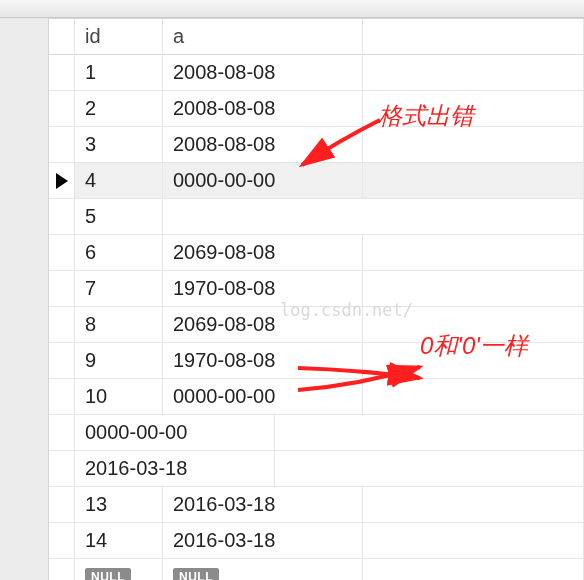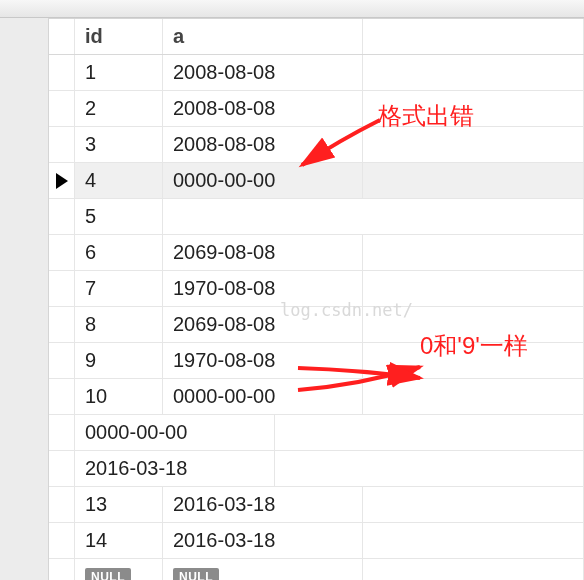--- a/index.html
+++ b/index.html
@@ -52,37 +52,38 @@
     display: flex;
     align-items: center;
     padding-left: 10px;
     border-right: 1px solid #e6e6e6;
     color: #222;
     white-space: nowrap;
   }
   .cell.id { width: 88px; }
   .cell.a  { width: 200px; }
   .cell.ex { flex: 1; }
-  .header .cell { color: #444; font-weight: 700; }
+  .header .cell { color: #444; font-weight: 400; }
   .header { border-bottom: 1px solid #d8d8d8; }
   .null-badge {
     background: #8b8b8b;
     color: #fff;
     font-size: 12px;
     font-weight: bold;
     padding: 2px 6px;
     border-radius: 2px;
     letter-spacing: 0.5px;
   }
   .annotation {
     position: absolute;
     color: #ff1f1f;
     font-size: 24px;
     font-weight: 500;
     pointer-events: none;
+    font-style: italic;
   }
   .watermark {
     position: absolute;
     color: #d9d9d9;
     font-size: 17px;
     font-family: monospace;
     pointer-events: none;
   }
   svg.arrow { position: absolute; pointer-events: none; }
   .tri {
@@ -201,21 +202,21 @@
         </div>
       <div class="cell ex"></div>
     </div>
 
   </div>
 </div>
 
 <div class="watermark" style="left:280px; top:300px;">log.csdn.net/</div>
 
 <div class="annotation" style="left:378px; top:100px;">格式出错</div>
-<div class="annotation" style="left:420px; top:330px;">0和'9'一样</div>
+<div class="annotation" style="left:420px; top:330px;">0和'0'一样</div>
 
 <svg class="arrow" style="left:290px; top:110px;" width="110" height="70">
   <defs>
       <marker id="ah1" markerWidth="10" markerHeight="10" refX="8" refY="3" orient="auto">
         <path d="M0,0 L0,6 L9,3 z" fill="#ff1f1f"></path>
       </marker>
     </defs>
   <path d="M90,10 Q50,30 12,55" stroke="#ff1f1f" stroke-width="4" fill="none" marker-end="url(#ah1)"></path>
 </svg>
 

